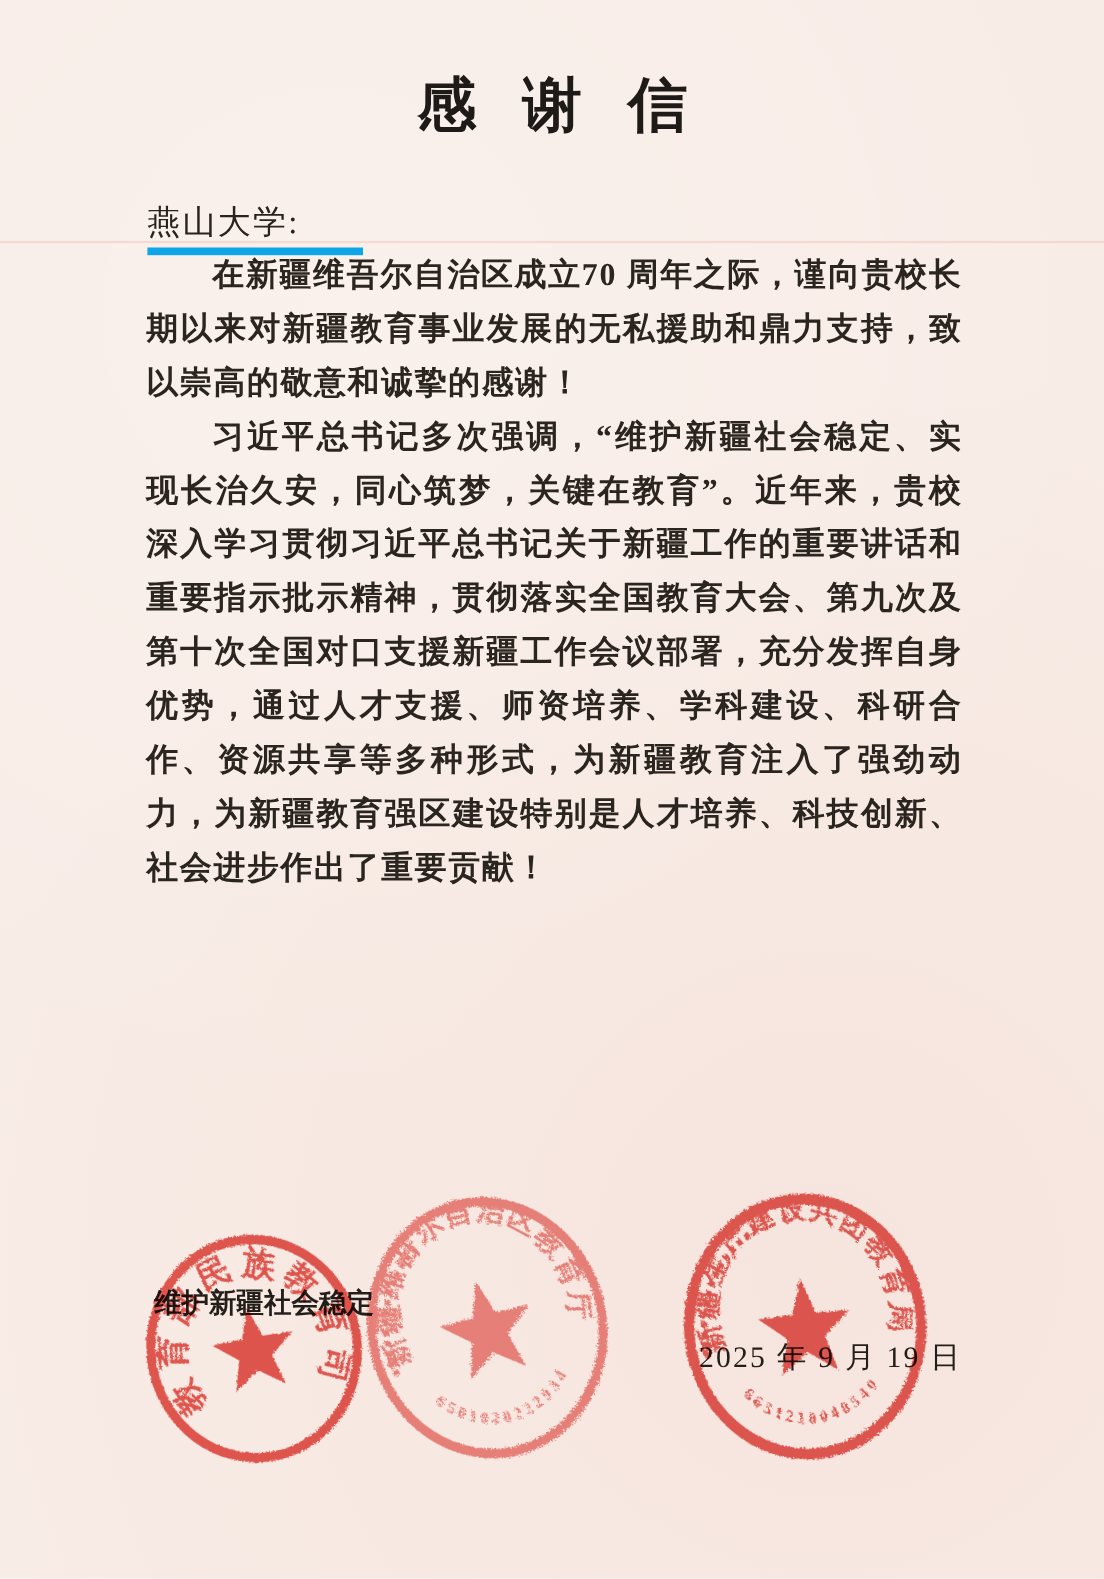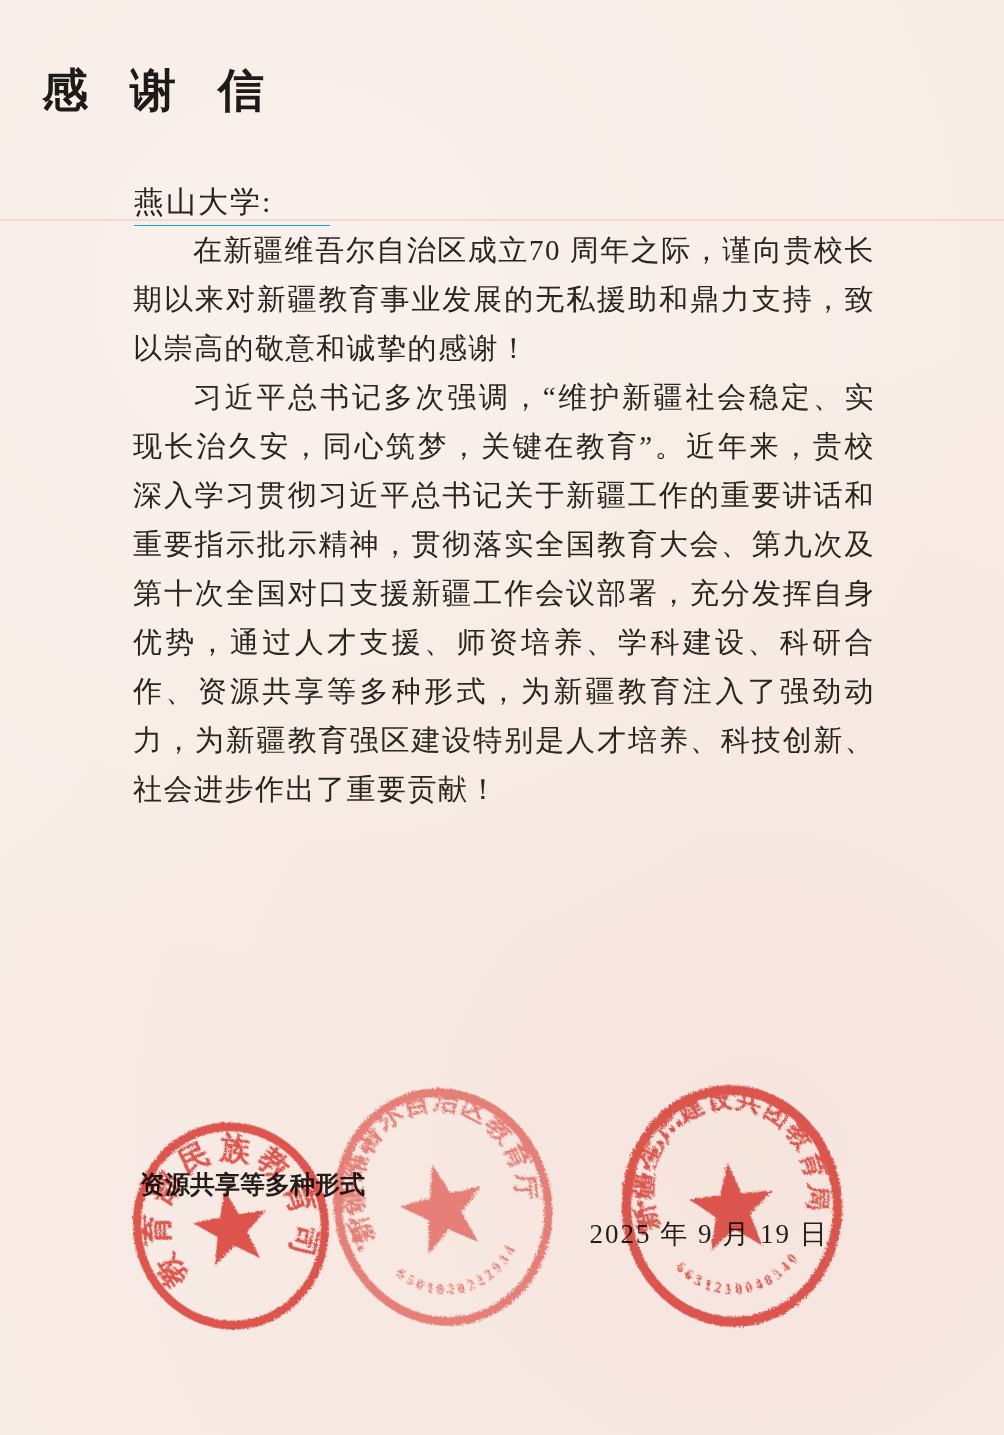--- a/index.html
+++ b/index.html
@@ -15,48 +15,50 @@
       radial-gradient(circle at 30% 20%, rgba(255,255,255,.25), rgba(255,255,255,0) 55%),
       radial-gradient(circle at 75% 80%, rgba(242,215,205,.35), rgba(242,215,205,0) 60%),
       #f8ece6;
   }
   .scanline{
     position:absolute;left:0;right:0;height:2px;
     background:rgba(235,160,150,.28);
   }
   .title{
     position:absolute;top:60px;left:0;width:100%;
-    font-size:46px;font-weight:700;
+    text-align:center;
+    font-size:54px;font-weight:700;
     letter-spacing:42px;text-indent:42px;
     color:#1e1a17;
   }
   .salutation{
     position:absolute;left:134px;top:182px;
     font-size:30px;letter-spacing:2px;
   }
   .salutation .underlined{
     display:inline-block;
-    border-bottom:1px solid #0ea5e9;
+    border-bottom:7px solid #0ea5e9;
     padding:0 58px 2px 0;
   }
   .body-text{
     position:absolute;left:133px;top:226px;width:742px;
     font-size:29px;line-height:49px;
     text-align:justify;letter-spacing:1.5px;
     color:#2b2520;
+    font-weight:bold;
   }
   .body-text p{margin:0;text-indent:60px;}
   .signature-row{
     position:absolute;left:140px;top:1168px;width:724px;
     display:flex;justify-content:space-between;
     font-size:25px;font-weight:600;white-space:nowrap;
     z-index:2;color:#231e1a;
   }
   .date-line{
-    position:absolute;left:571px;top:1216px;width:276px;
+    position:absolute;left:617px;top:1216px;width:276px;
     text-align:center;font-size:27px;letter-spacing:2px;
     z-index:2;color:#231e1a;
   }
   .stamp{
     position:absolute;z-index:3;
     mix-blend-mode:multiply;
   }
   .stamp svg{display:block;width:100%;height:100%;}
   .stamp-1{left:128px;top:1118px;width:206px;height:216px;transform:rotate(-10deg);opacity:.88;}
   .stamp-2{left:328px;top:1082px;width:230px;height:250px;transform:rotate(-14deg);opacity:.62;}
@@ -73,21 +75,21 @@
 <div class="salutation">
   <span class="underlined">燕山大学:</span>
 </div>
 
 <div class="body-text">
   <p>在新疆维吾尔自治区成立70 周年之际，谨向贵校长期以来对新疆教育事业发展的无私援助和鼎力支持，致以崇高的敬意和诚挚的感谢！</p>
   <p>习近平总书记多次强调，“维护新疆社会稳定、实现长治久安，同心筑梦，关键在教育”。近年来，贵校深入学习贯彻习近平总书记关于新疆工作的重要讲话和重要指示批示精神，贯彻落实全国教育大会、第九次及第十次全国对口支援新疆工作会议部署，充分发挥自身优势，通过人才支援、师资培养、学科建设、科研合作、资源共享等多种形式，为新疆教育注入了强劲动力，为新疆教育强区建设特别是人才培养、科技创新、社会进步作出了重要贡献！</p>
 </div>
 
 <div class="signature-row">
-  <span>资源共享等多种形式</span>
+  <span>维护新疆社会稳定</span>
 </div>
 
 <div class="date-line">2025 年 9 月 19 日</div>
 
 <div class="stamp stamp-1">
   <svg viewBox="0 0 200 200" preserveAspectRatio="none">
     <defs>
       <path id="arc-top-1" d="M 49.2,135.5 A 62,62 0 1 1 150.8,135.5" fill="none"></path>
       <filter id="rough1" x="-10%" y="-10%" width="120%" height="120%">
         <feTurbulence type="fractalNoise" baseFrequency="0.55" numOctaves="2" result="n"></feTurbulence>

